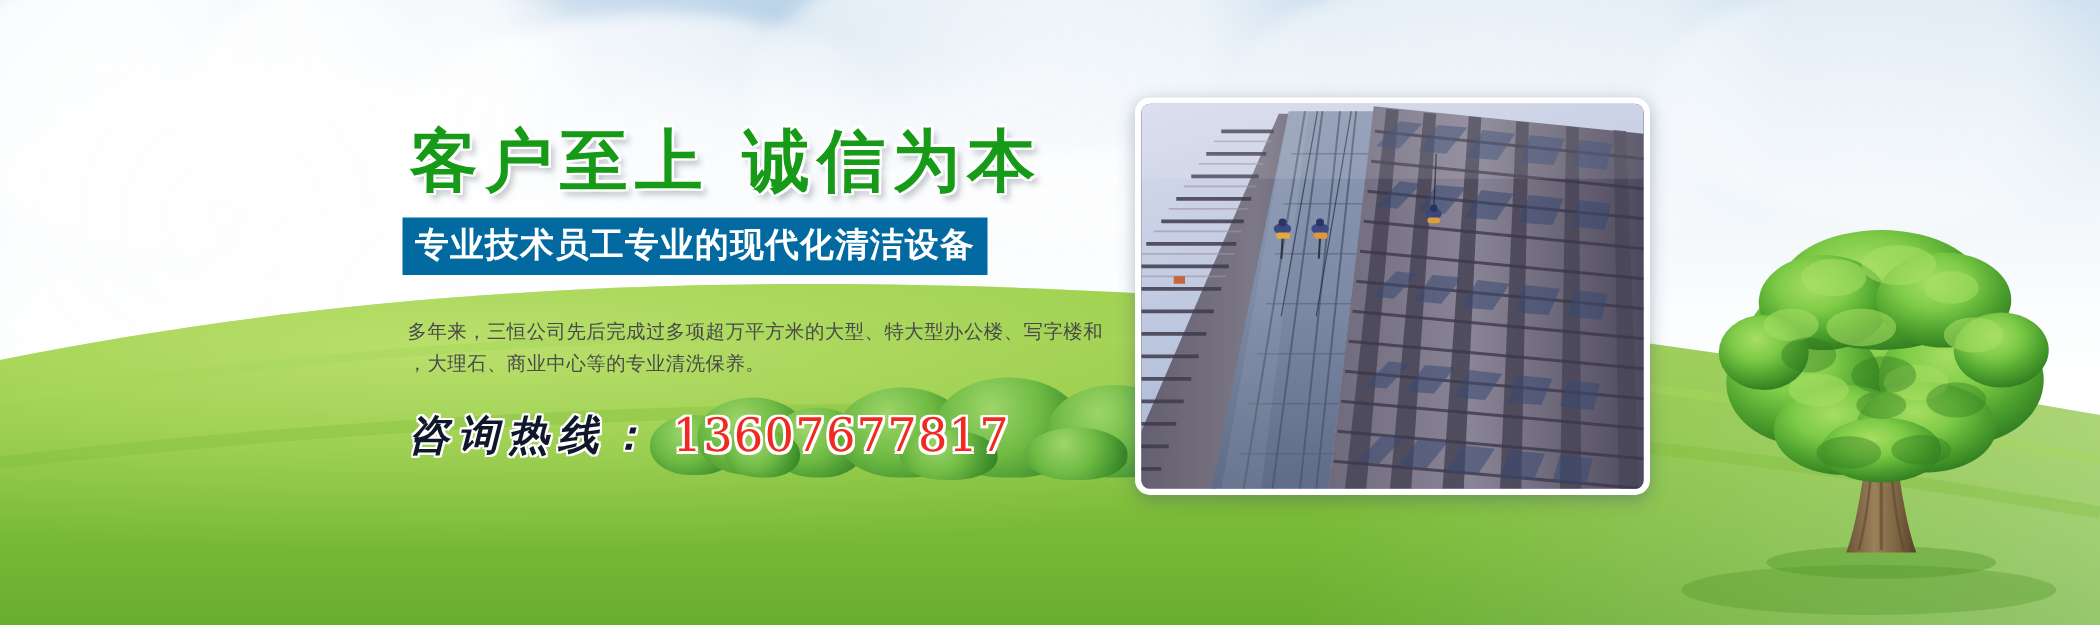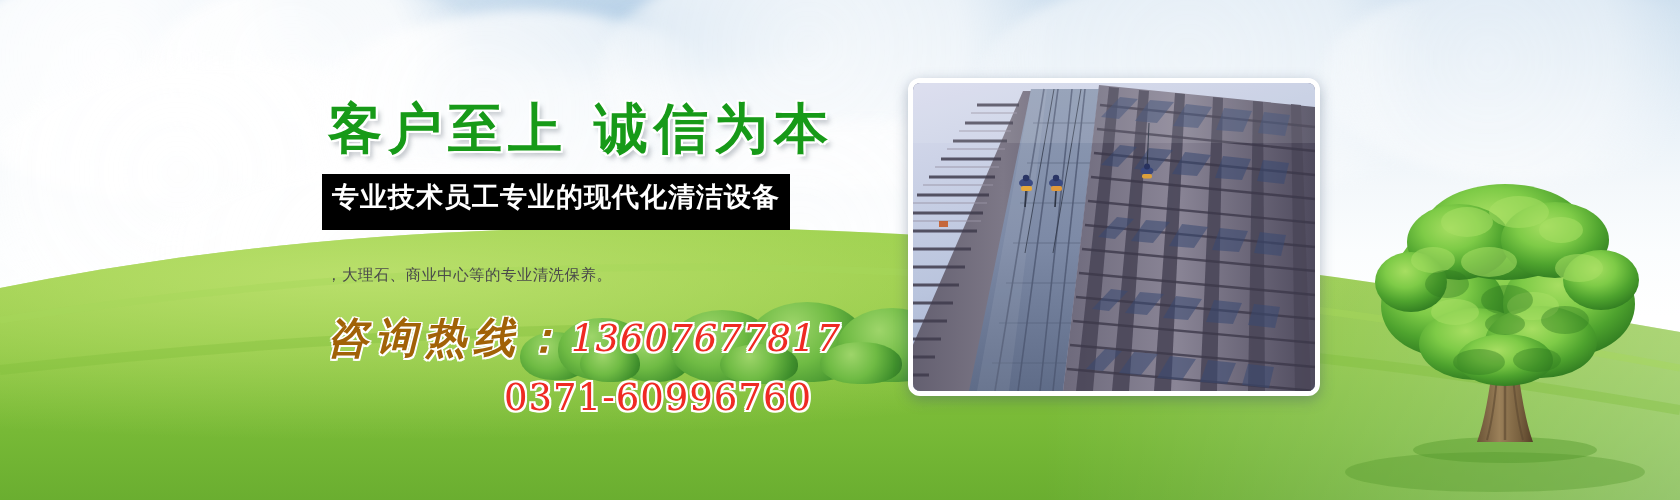--- a/index.html
+++ b/index.html
@@ -79,25 +79,25 @@
     text-shadow:
       2px 0 0 #ffffff, -2px 0 0 #ffffff, 0 2px 0 #ffffff, 0 -2px 0 #ffffff,
       2px 2px 0 #ffffff, -2px 2px 0 #ffffff, 2px -2px 0 #ffffff, -2px -2px 0 #ffffff,
       4px 5px 5px rgba(110,120,130,.45);
     margin:0 0 14px 6px;
   }
   .headline .gap{display:inline-block;width:26px;}
 
   .subbar{
     display:inline-block;
-    background:#000000;
+    background:#0369a1;
     color:#ffffff;
     font-size:27px;line-height:27px;font-weight:bold;
     letter-spacing:1px;
-    padding:9px 10px 20px 10px;
+    padding:9px 10px 10px 10px;
     white-space:nowrap;
     font-family:"DejaVu Sans","Liberation Sans",sans-serif;
     margin-bottom:18px;
   }
 
   .para{
     margin:14px 0 0 4px;
     font-size:15.5px;line-height:26px;
     color:#4a4a4a;
     width:565px;
@@ -106,33 +106,32 @@
   }
   .para div{white-space:nowrap;}
 
   .hotline{
     margin-top:22px;margin-left:4px;
     white-space:nowrap;
   }
   .hl-label{
     font-family:Liberation Serif, serif;
     font-style:italic;font-weight:bold;
-    font-size:42px;color:#a16207;letter-spacing:7px;
+    font-size:33px;color:#0f172a;letter-spacing:7px;
     text-shadow:1.5px 0 0 #fff,-1.5px 0 0 #fff,0 1.5px 0 #fff,0 -1.5px 0 #fff,
                 1.5px 1.5px 0 #fff,-1.5px 1.5px 0 #fff,1.5px -1.5px 0 #fff,-1.5px -1.5px 0 #fff;
     vertical-align:middle;
   }
   .hl-num{
     font-family:"DejaVu Serif","Liberation Serif",serif;
     font-size:37px;font-weight:normal;color:#ef2a23;
     letter-spacing:1px;
-    vertical-align:middle;margin-left:0;
+    vertical-align:middle;margin-left:12px;
     text-shadow:2px 0 0 #fff,-2px 0 0 #fff,0 2px 0 #fff,0 -2px 0 #fff,
                 2px 2px 0 #fff,-2px 2px 0 #fff,2px -2px 0 #fff,-2px -2px 0 #fff;
-    font-style:italic;
   }
   .hl-num2{
     display:block;
     margin-left:178px;margin-top:10px;
     font-family:"DejaVu Serif","Liberation Serif",serif;
     font-size:37px;color:#ef2a23;letter-spacing:1px;
     text-shadow:2px 0 0 #fff,-2px 0 0 #fff,0 2px 0 #fff,0 -2px 0 #fff,
                 2px 2px 0 #fff,-2px 2px 0 #fff,2px -2px 0 #fff,-2px -2px 0 #fff;
   }
 
@@ -208,26 +207,26 @@
     <div class="tl-blob" style="left:300px;top:50px;width:82px;height:42px;"></div>
   </div>
 
   <div class="content">
 
     <div class="headline"><span>客户至上</span><span class="gap"></span><span>诚信为本</span></div>
 
     <div class="subbar">专业技术员工专业的现代化清洁设备</div>
 
     <div class="para">
+      <div>多年来，三恒公司先后完成过多项超万平方米的大型、特大型办公楼、写字楼和</div>
       <div>，大理石、商业中心等的专业清洗保养。</div>
     </div>
 
     <div class="hotline">
       <span class="hl-label">咨询热线：</span><span class="hl-num">13607677817</span>
-      <span class="hl-num2">0371-60996760</span>
     </div>
 
   </div>
 
   <div class="photo">
     <svg viewBox="0 0 402 308" preserveAspectRatio="none">
       <defs>
         <linearGradient id="skyPh" x1="0" y1="0" x2="0.4" y2="1">
           <stop offset="0%" stop-color="#d9dced"></stop>
           <stop offset="60%" stop-color="#b9c4dd"></stop>

